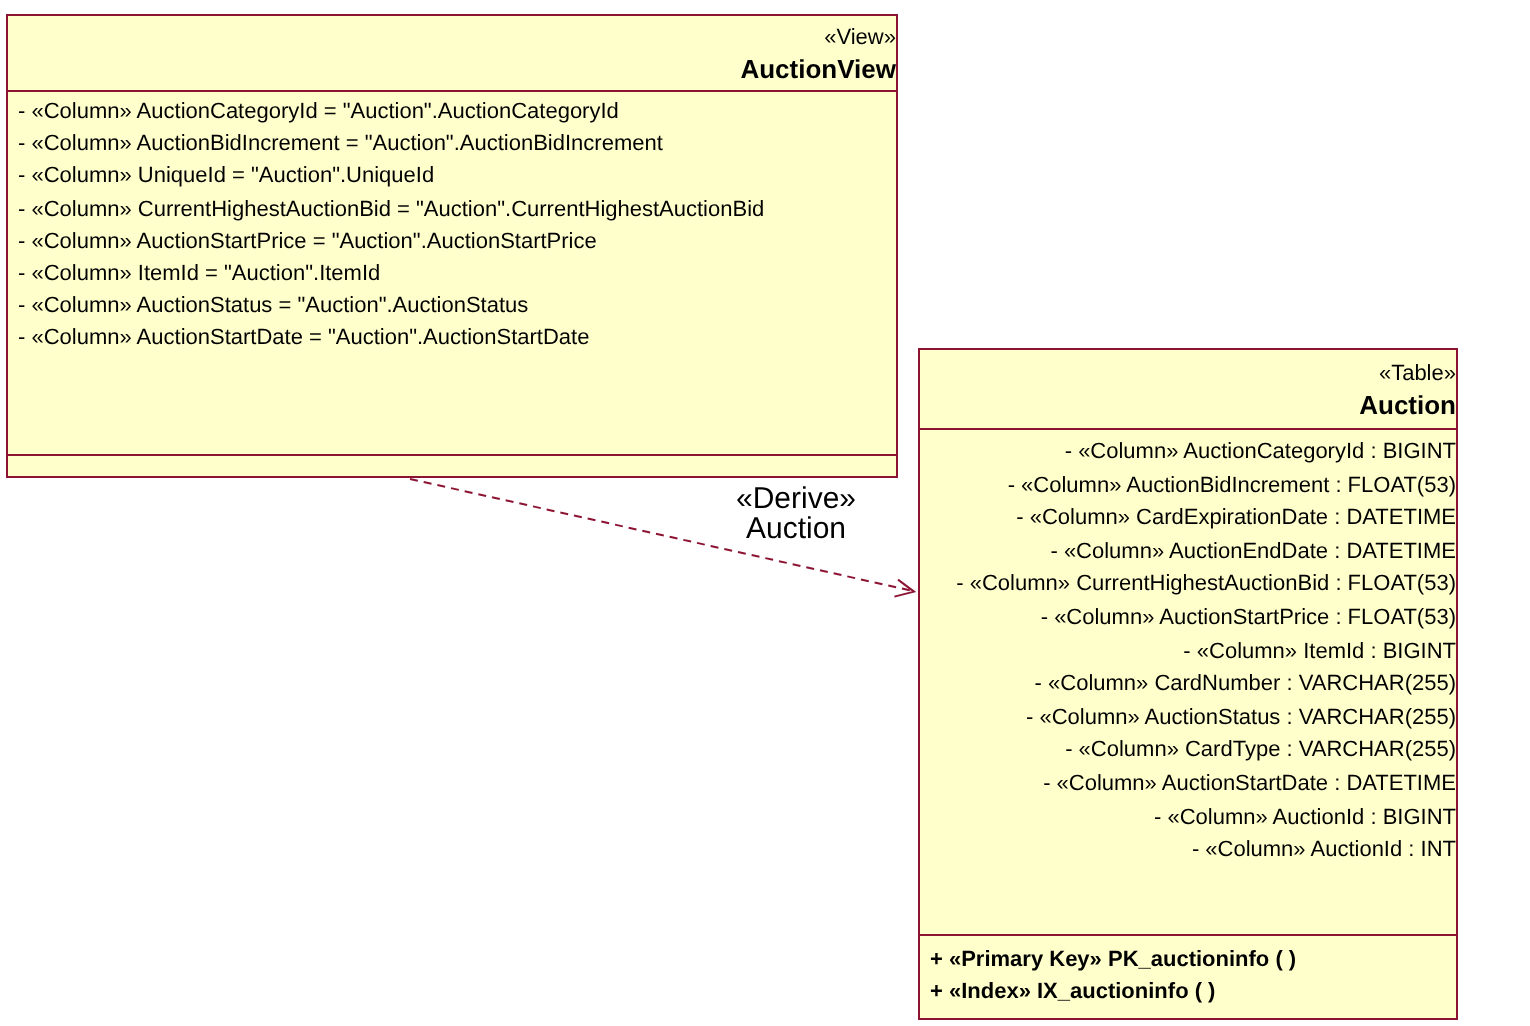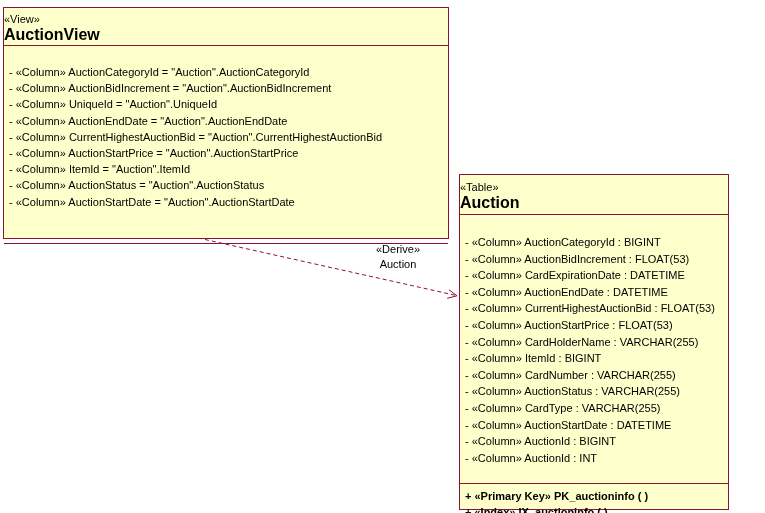--- a/index.html
+++ b/index.html
@@ -21,72 +21,70 @@
   .uml-box {
     position: absolute;
     background: var(--entity_fill);
     border: 1px solid var(--entity_border);
   }
   .view-box  { left: 3px;   top: 7px;   width: 446px; height: 232px; }
   .table-box { left: 459px; top: 174px; width: 270px; height: 336px; }
 
   .title-compartment {
     border-bottom: 1px solid var(--entity_border);
-    text-align: left;
+    text-align: right;
   }
   .view-box .title-compartment  { height: 38px; padding-top: 4px; }
   .table-box .title-compartment { height: 40px; padding-top: 5px; }
   .stereotype { font-size: 11px; line-height: 15px; }
-  .entity-name { font-size: 16px; font-weight: bold; line-height: 16px; }
+  .entity-name { font-size: 13px; font-weight: bold; line-height: 16px; }
 
   .columns-compartment {
     border-bottom: 1px solid var(--entity_border);
     font-size: 11px;
     white-space: nowrap;
     overflow: hidden;
-    margin-top: 16px;
   }
   .view-box .columns-compartment  { height: 182px; padding: 2px 0 0 5px; line-height: 16.2px; }
-  .table-box .columns-compartment { height: 253px; padding: 3px 0 0 5px; line-height: 16.6px; }
+  .table-box .columns-compartment { height: 253px; padding: 3px 0 0 5px; line-height: 16.6px; text-align: right; }
 
   .empty-compartment { height: 10px; }
 
   .keys-compartment {
     font-size: 11px;
     padding: 4px 0 0 5px;
     line-height: 16px;
     white-space: nowrap;
     font-weight: bold;
   }
 
   .connector-svg { position: absolute; left: 0; top: 0; width: 765px; height: 513px; }
 
   .connector-label {
     position: absolute;
     left: 340px; top: 242px; width: 116px;
     text-align: center;
-    font-size: 11px;
+    font-size: 15px;
     line-height: 15px;
   }
 </style>
 </head>
 <body>
 
 <div class="canvas">
 
   <div class="uml-box view-box">
     <div class="title-compartment">
       <div class="stereotype">«View»</div>
       <div class="entity-name">AuctionView</div>
     </div>
     <div class="columns-compartment">
         <div class="column-row">- «Column» AuctionCategoryId = "Auction".AuctionCategoryId</div>
         <div class="column-row">- «Column» AuctionBidIncrement = "Auction".AuctionBidIncrement</div>
         <div class="column-row">- «Column» UniqueId = "Auction".UniqueId</div>
-        <div class="column-row">- «Column» AuctionEndDate = "Auction".AuctionEndDate</div>
         <div class="column-row">- «Column» CurrentHighestAuctionBid = "Auction".CurrentHighestAuctionBid</div>
         <div class="column-row">- «Column» AuctionStartPrice = "Auction".AuctionStartPrice</div>
         <div class="column-row">- «Column» ItemId = "Auction".ItemId</div>
         <div class="column-row">- «Column» AuctionStatus = "Auction".AuctionStatus</div>
         <div class="column-row">- «Column» AuctionStartDate = "Auction".AuctionStartDate</div>
       </div>
     <div class="empty-compartment"></div>
   </div>
 
   <svg class="connector-svg" viewBox="0 0 765 513" xmlns="http://www.w3.org/2000/svg">
@@ -104,21 +102,20 @@
       <div class="stereotype">«Table»</div>
       <div class="entity-name">Auction</div>
     </div>
     <div class="columns-compartment">
         <div class="column-row">- «Column» AuctionCategoryId : BIGINT</div>
         <div class="column-row">- «Column» AuctionBidIncrement : FLOAT(53)</div>
         <div class="column-row">- «Column» CardExpirationDate : DATETIME</div>
         <div class="column-row">- «Column» AuctionEndDate : DATETIME</div>
         <div class="column-row">- «Column» CurrentHighestAuctionBid : FLOAT(53)</div>
         <div class="column-row">- «Column» AuctionStartPrice : FLOAT(53)</div>
-        <div class="column-row">- «Column» CardHolderName : VARCHAR(255)</div>
         <div class="column-row">- «Column» ItemId : BIGINT</div>
         <div class="column-row">- «Column» CardNumber : VARCHAR(255)</div>
         <div class="column-row">- «Column» AuctionStatus : VARCHAR(255)</div>
         <div class="column-row">- «Column» CardType : VARCHAR(255)</div>
         <div class="column-row">- «Column» AuctionStartDate : DATETIME</div>
         <div class="column-row">- «Column» AuctionId : BIGINT</div>
         <div class="column-row">- «Column» AuctionId : INT</div>
       </div>
     <div class="keys-compartment">
         <div class="key-row">+ «Primary Key» PK_auctioninfo ( )</div>

